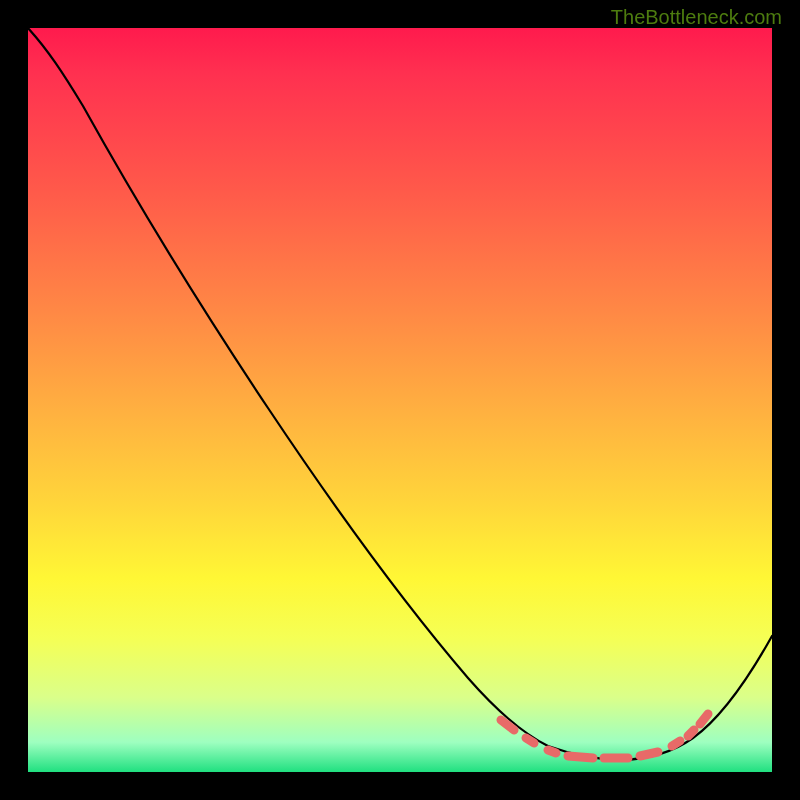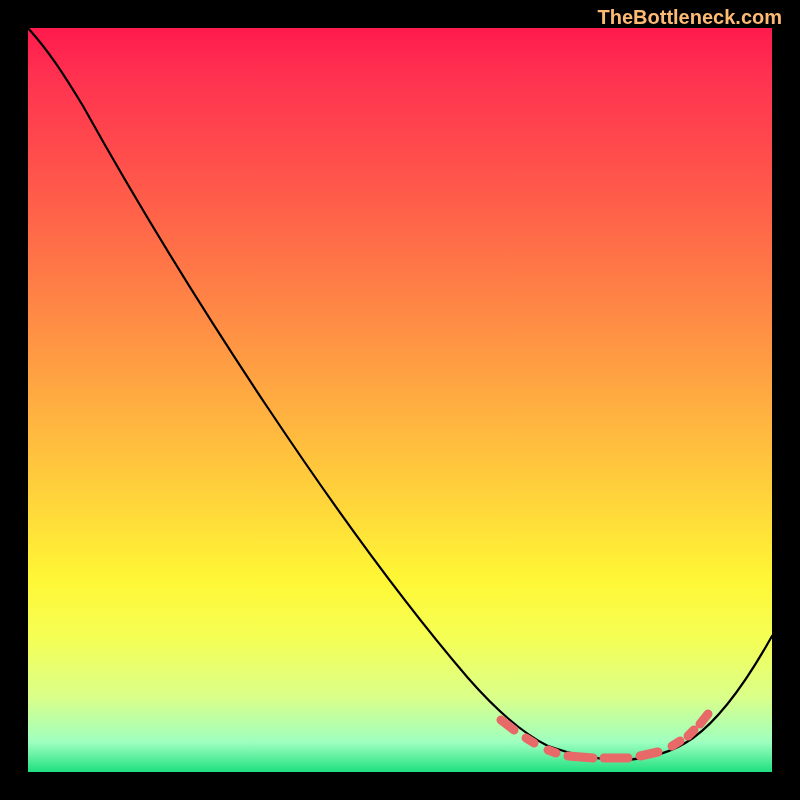--- a/index.html
+++ b/index.html
@@ -8,23 +8,23 @@
     height: 800px;
     background: #000;
     position: relative;
     font-family: Arial, sans-serif;
     overflow: hidden;
   }
   .watermark {
     position: absolute;
     top: 6px;
     right: 18px;
-    color: #fdba74;
+    color: #4d7c0f;
     font-size: 20px;
-    font-weight: 700;
+    font-weight: 400;
     z-index: 10;
   }
   .plot-area {
     position: absolute;
     left: 28px;
     top: 28px;
     width: 744px;
     height: 744px;
     overflow: hidden;
   }

